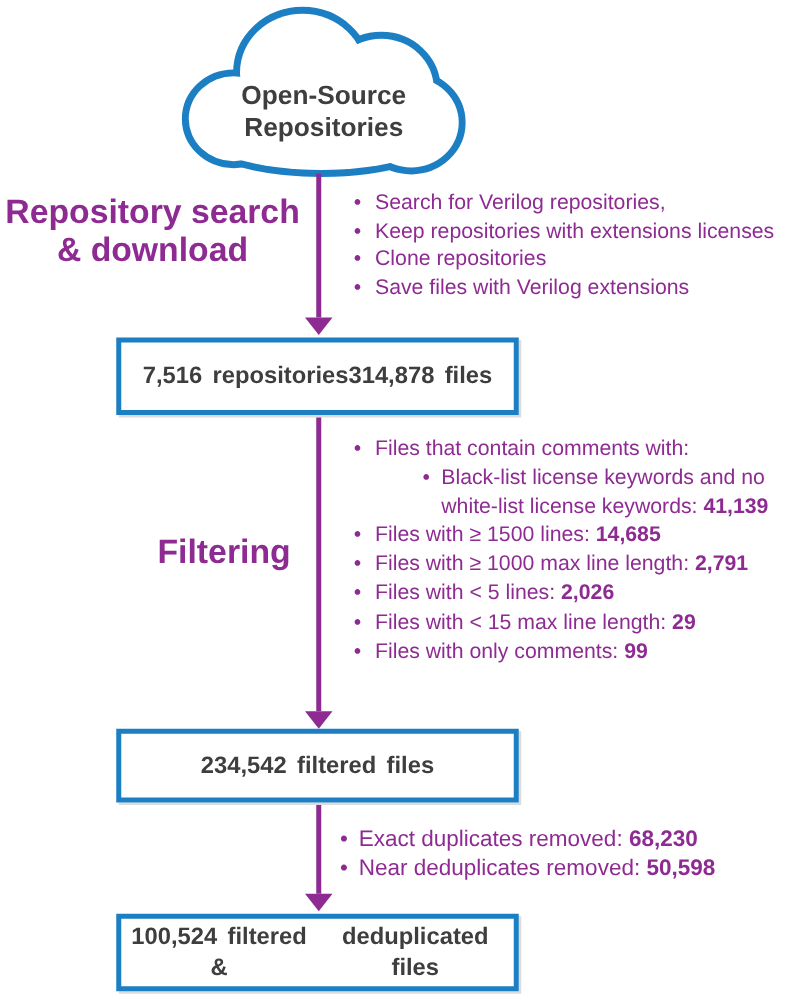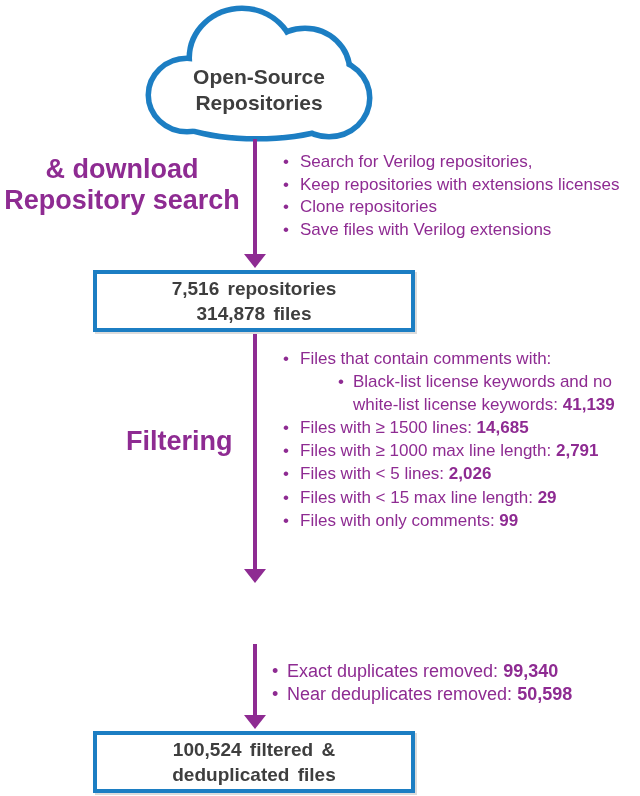--- a/index.html
+++ b/index.html
@@ -49,21 +49,21 @@
     border-left:11px solid transparent;border-right:11px solid transparent;
     border-top:14px solid var(--purple);
   }
   #aline1{top:139px;height:115px;} #ahead1{top:254px;}
   #aline2{top:334px;height:235px;} #ahead2{top:569px;}
   #aline3{top:644px;height:71px;}  #ahead3{top:715px;}
   
   .box{
     position:absolute;left:93px;width:322px;box-sizing:border-box;
     border:4px solid var(--blue);background:#fff;
-    display:flex;flex-direction:column;align-items:center;justify-content:center;
+    display:flex;align-items:center;justify-content:center;
     color:var(--dark);font-weight:700;font-size:19px;line-height:25.5px;
     word-spacing:3px;text-align:center;box-shadow:2px 2px 0 rgba(130,130,130,.28);
   }
   #box1{top:270px;height:62px;}
   #box2{top:583px;height:59px;}
   #box3{top:731px;height:62px;}
 </style>
 </head>
 <body>
 
@@ -87,22 +87,22 @@
   </svg>
   <div class="cloud-text">
     <div>Open-Source</div>
     <div>Repositories</div>
   </div>
 
   <div class="aline" id="aline1"></div>
   <div class="ahead" id="ahead1"></div>
 
   <div class="stage-label" id="label1">
+    <div>Repository search</div>
     <div>&amp; download</div>
-    <div>Repository search</div>
   </div>
 
   <ul class="bullets" id="group1">
     <li><span>Search for Verilog repositories,</span></li>
     <li><span>Keep repositories with extensions licenses</span></li>
     <li><span>Clone repositories</span></li>
     <li><span>Save files with Verilog extensions</span></li>
   </ul>
 
   <div class="box" id="box1">
@@ -118,27 +118,30 @@
   <ul class="bullets" id="group2">
     <li><span>Files that contain comments with:</span> <b class="bv"></b></li>
     <li class="nested"><span>Black-list license keywords and no white-list license keywords:</span> <b class="bv">41,139</b></li>
     <li><span>Files with ≥ 1500 lines:</span> <b class="bv">14,685</b></li>
     <li><span>Files with ≥ 1000 max line length:</span> <b class="bv">2,791</b></li>
     <li><span>Files with &lt; 5 lines:</span> <b class="bv">2,026</b></li>
     <li><span>Files with &lt; 15 max line length:</span> <b class="bv">29</b></li>
     <li><span>Files with only comments:</span> <b class="bv">99</b></li>
   </ul>
 
+  <div class="box" id="box2">
+    <div>234,542 filtered files</div>
+  </div>
 
   <div class="aline" id="aline3"></div>
   <div class="ahead" id="ahead3"></div>
 
 
   <ul class="bullets" id="group3">
-    <li><span>Exact duplicates removed:</span> <b class="bv">99,340</b></li>
+    <li><span>Exact duplicates removed:</span> <b class="bv">68,230</b></li>
     <li><span>Near deduplicates removed:</span> <b class="bv">50,598</b></li>
   </ul>
 
   <div class="box" id="box3">
     <div>100,524 filtered &amp;</div>
     <div>deduplicated files</div>
   </div>
 
 </div>
 

